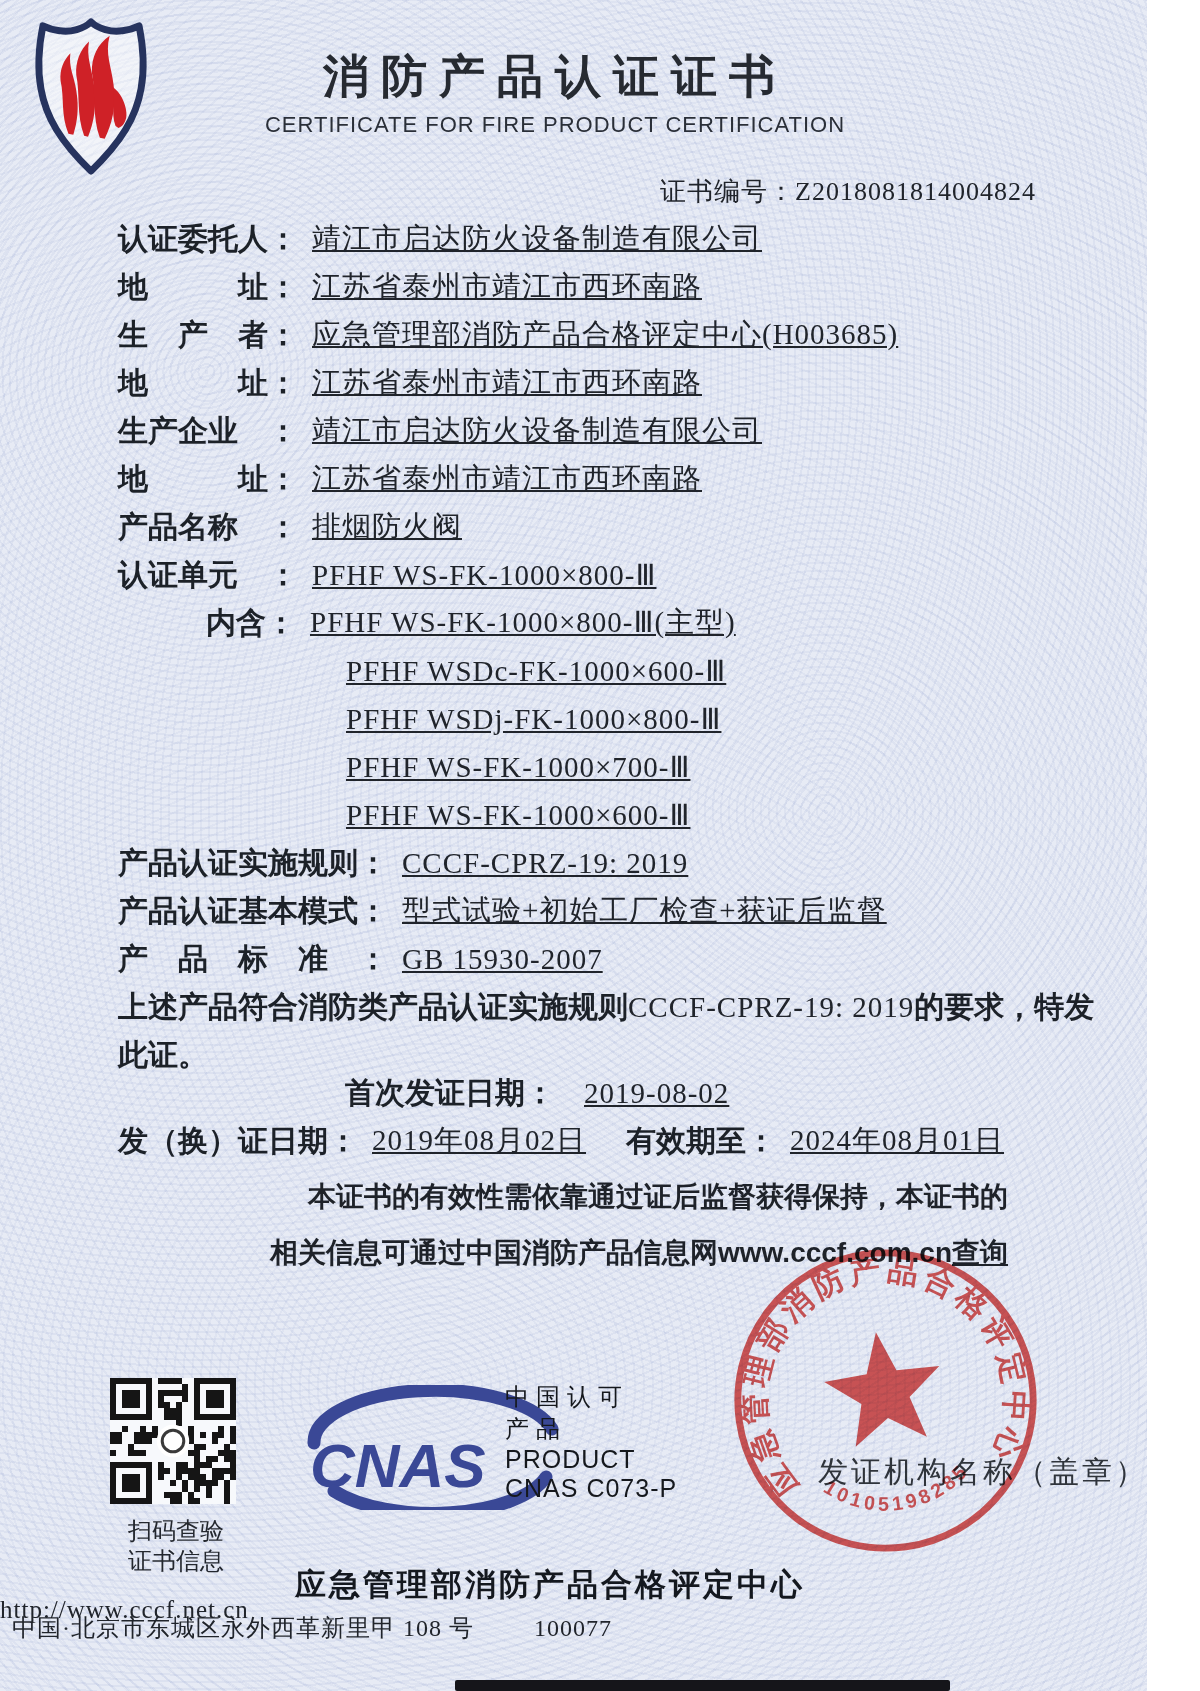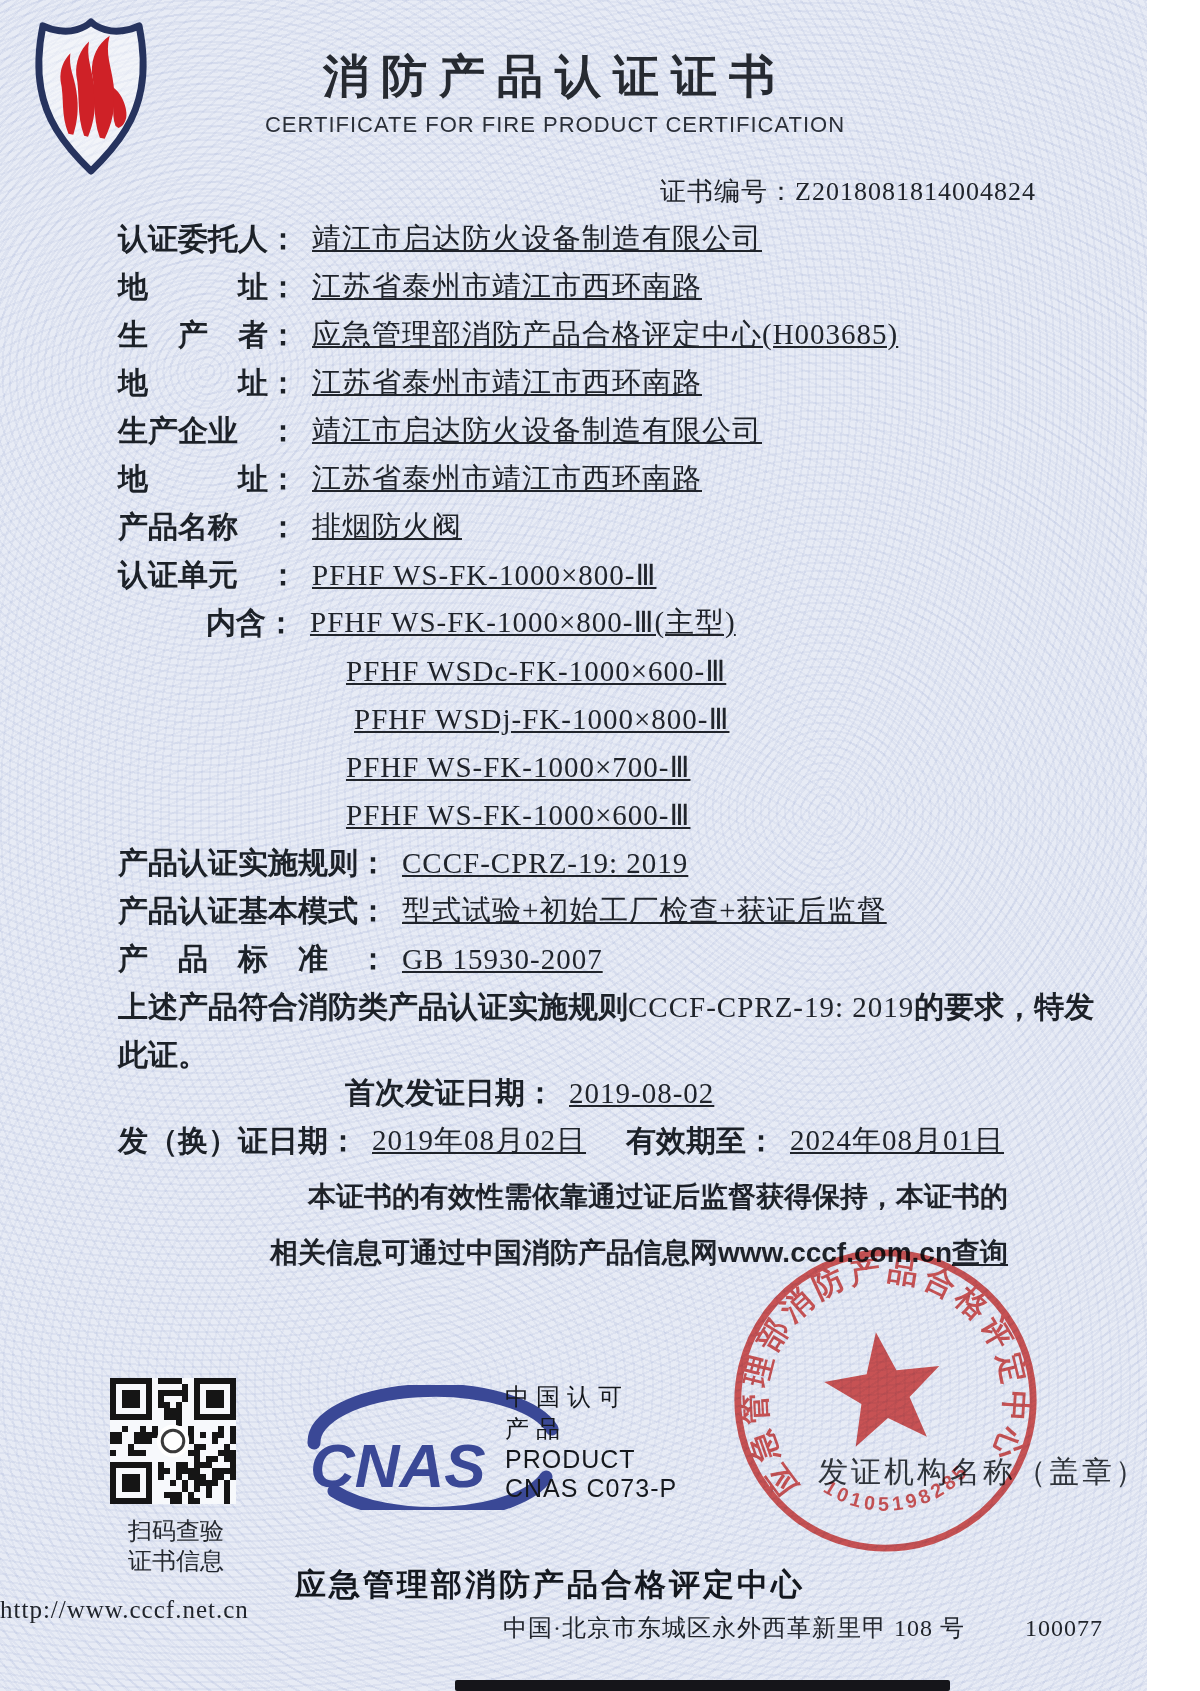--- a/index.html
+++ b/index.html
@@ -23,34 +23,34 @@
   .subtitle{top:112px;font-size:22px;font-weight:400;letter-spacing:1px;color:#2a2f38;}
   .certno{left:660px;top:174px;font:400 26px "Liberation Serif",serif;white-space:nowrap;color:#20242b;letter-spacing:1px;}
   .fields{position:absolute;left:118px;top:215px;width:1010px;}
   .row{display:flex;align-items:center;height:48px;white-space:nowrap;}
   .lab{font:700 30px "Liberation Sans",sans-serif;color:var(--text-black);}
   .val{font:400 29px "Liberation Serif",serif;color:#20242b;margin-left:14px;letter-spacing:1px;text-decoration:underline;}
   .contain-row .lab{margin-left:88px;}
   .cont-item{padding-left:228px;}
   .stB{font:700 30px "Liberation Sans",sans-serif;color:var(--text-black);}
   .stS{font:400 29px "Liberation Serif",serif;color:#20242b;letter-spacing:1px;}
-  .dates1{padding-left:227px;margin-top:-10px;}
+  .dates1{padding-left:227px;margin-top:-10px;gap:15px;}
   .dates2 .gap{width:40px;}
   .notice{justify-content:flex-end;padding-right:120px;font-weight:600;margin-top:8px;}
   .notice .ntxt{font:600 28px "Liberation Sans",sans-serif;color:#1e2229;}
   .notice .nurl{font:600 28px "Liberation Sans",sans-serif;color:#1e2229;}
   .notice .nund{text-decoration:underline;font-family:Liberation Mono, monospace;}
   .qr-cap{left:128px;top:1516px;font:400 24px "Liberation Sans",sans-serif;line-height:30px;color:#23272e;}
   .cnas-text{left:505px;top:1381px;line-height:30px;color:#15181d;white-space:nowrap;}
   .cnas-text .zh{font:400 24px "Liberation Sans",sans-serif;letter-spacing:7px;}
   .cnas-text .en{font:400 25px "Liberation Sans",sans-serif;letter-spacing:1px;}
   .seal-label{left:818px;top:1452px;font:400 30px "Liberation Serif",serif;letter-spacing:3px;color:#2f343b;white-space:nowrap;}
   .stamp-svg{left:728px;top:1243px;mix-blend-mode:multiply;pointer-events:none;transform:rotate(-8deg);}
   .footer-org{left:0;top:1564px;width:1100px;text-align:center;font:700 31px "Liberation Sans",sans-serif;letter-spacing:3px;color:#14181f;}
-  .footer-addr{left:3px;top:1612px;width:1100px;text-align:right;font:400 24px "Liberation Serif",serif;color:#20242b;letter-spacing:1px;white-space:nowrap;}
+  .footer-addr{left:12px;top:1612px;width:1100px;text-align:left;font:400 24px "Liberation Serif",serif;color:#20242b;letter-spacing:1px;white-space:nowrap;}
   .footer-addr .pc{margin-left:60px;}
   .footer-url{left:0;top:1596px;width:1100px;text-align:left;font:400 25px "Liberation Serif",serif;color:#20242b;letter-spacing:1px;}
   .bottom-bar{left:455px;top:1680px;width:495px;height:11px;background:#15151a;border-radius:2px;filter:blur(.4px);}
 </style>
 </head>
 <body>
 
 <div class="cert">
 
   <svg class="abs" style="left:26px;top:16px;" width="130" height="162" viewBox="0 0 130 165">
@@ -105,21 +105,21 @@
     </div>
 
     <div class="row contain-row">
       <span class="lab">内含：</span>
       <span class="val">PFHF WS-FK-1000×800-Ⅲ(主型)</span>
     </div>
     <div class="row cont-item">
       <span class="val" style="margin-left:0">PFHF WSDc-FK-1000×600-Ⅲ</span>
     </div>
     <div class="row cont-item">
-      <span class="val" style="margin-left:8px">PFHF WSDj-FK-1000×800-Ⅲ</span>
+      <span class="val" style="margin-left:0">PFHF WSDj-FK-1000×800-Ⅲ</span>
     </div>
     <div class="row cont-item">
       <span class="val" style="margin-left:0">PFHF WS-FK-1000×700-Ⅲ</span>
     </div>
     <div class="row cont-item">
       <span class="val" style="margin-left:0">PFHF WS-FK-1000×600-Ⅲ</span>
     </div>
 
     <div class="row">
       <span class="lab">产品认证实施规则：</span>

